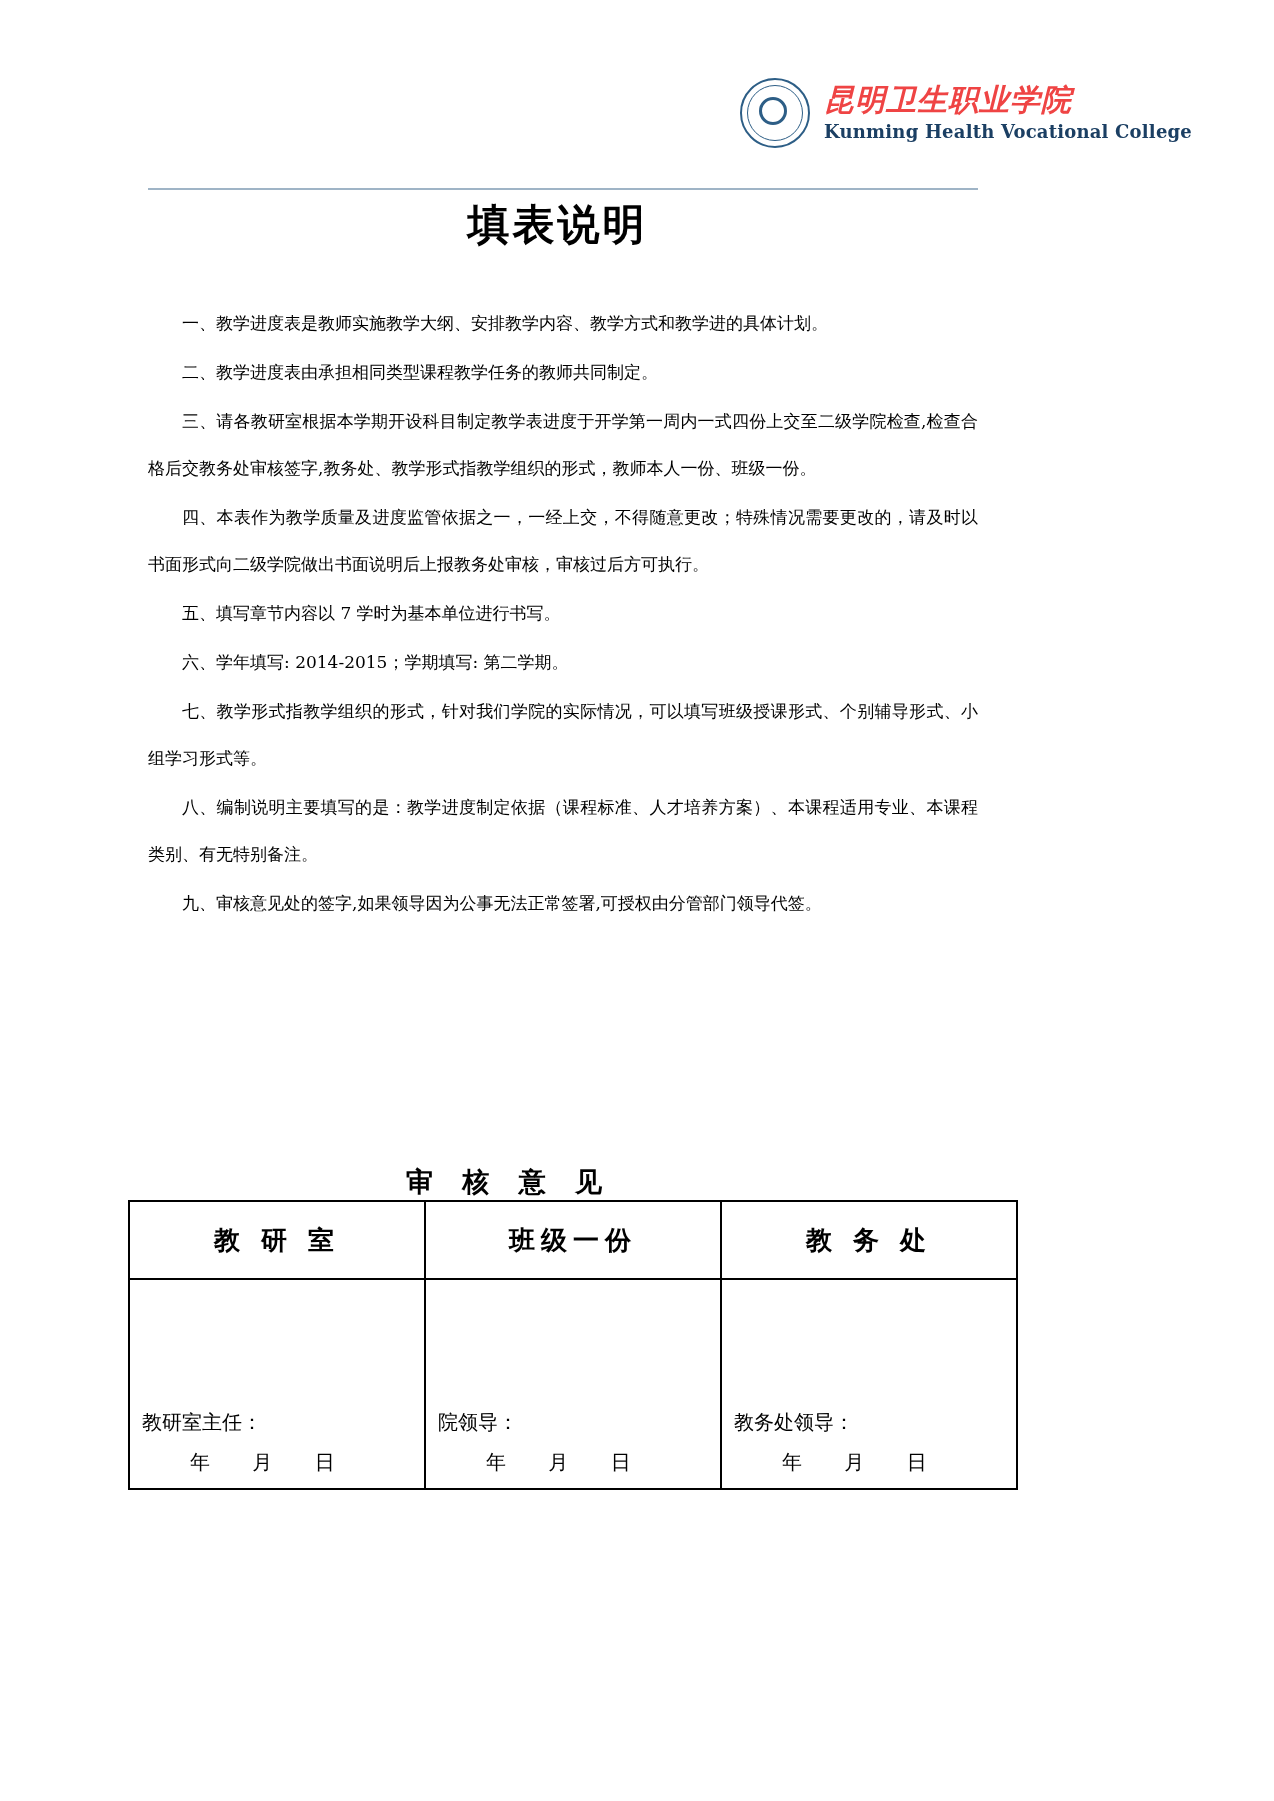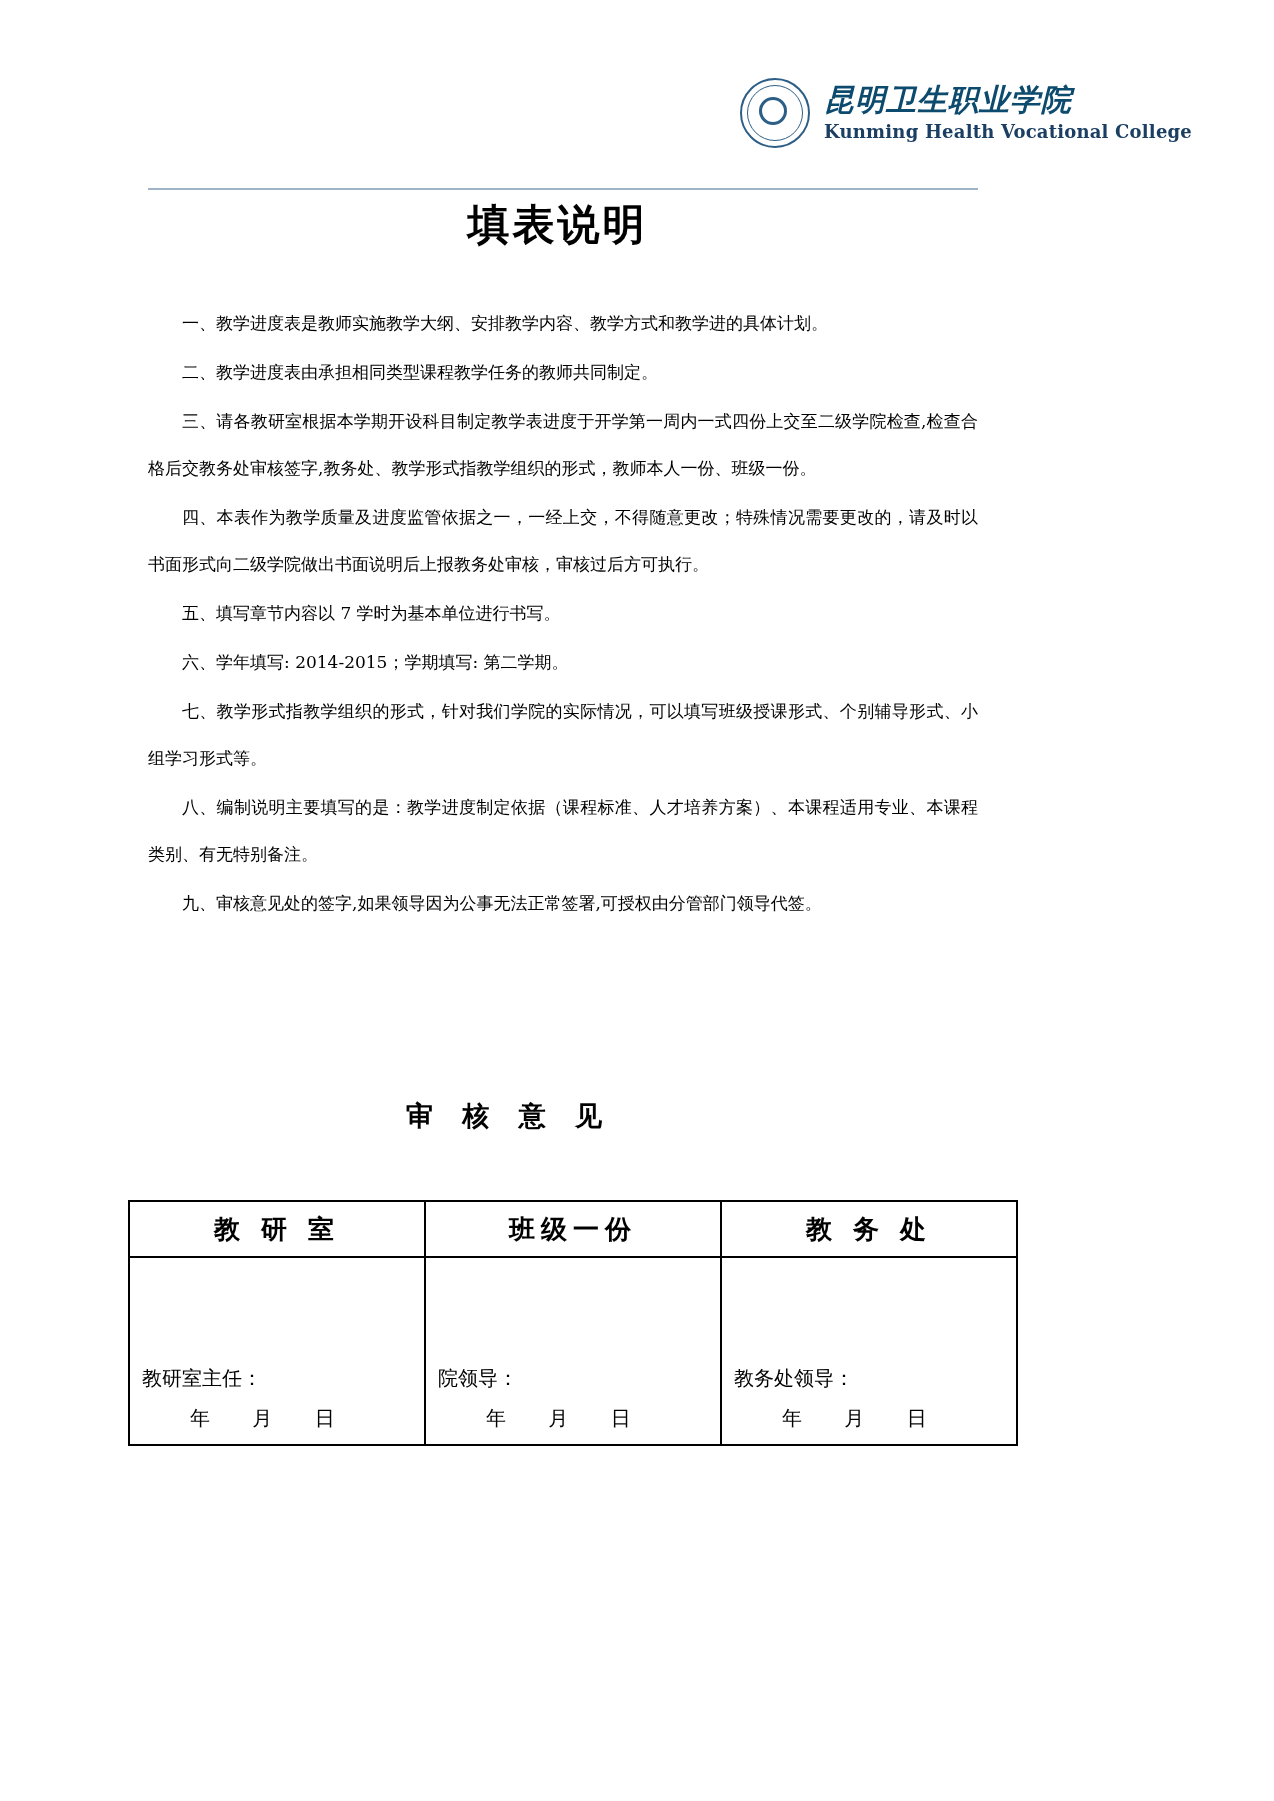--- a/index.html
+++ b/index.html
@@ -55,21 +55,21 @@
   .logo-text {
     display: flex;
     flex-direction: column;
     justify-content: center;
     line-height: 1.15;
   }
   .logo-cn {
     font-family: "DejaVu Serif", "Liberation Serif", serif;
     font-size: 30px;
     font-weight: bold;
-    color: #0c4a6e;
+    color: #ef4444;
     letter-spacing: 1px;
     font-style: italic;
   }
   .logo-en {
     font-family: "DejaVu Serif", "Liberation Serif", serif;
     font-size: 18px;
     font-weight: bold;
     color: #1b3f63;
     letter-spacing: 0.2px;
     margin-top: 4px;
@@ -109,42 +109,42 @@
     text-align: justify;
   }
   .para {
     text-indent: 2em;
     margin: 0 0 2px 0;
   }
 
   
   .sub-title {
     position: absolute;
-    top: 1098px;
+    top: 1164px;
     left: 0;
     width: 1018px;
     text-align: center;
     font-size: 27px;
     font-weight: bold;
     letter-spacing: 10px;
   }
 
   
   .sign-table {
     position: absolute;
     top: 1200px;
     left: 128px;
     width: 890px;
     border-collapse: collapse;
     table-layout: fixed;
   }
   .sign-table td {
     border: 2px solid #000000;
     vertical-align: top;
-    padding: 0;
+    padding: 11px;
   }
   .sign-table .head-cell {
     height: 54px;
     text-align: center;
     vertical-align: middle;
     font-size: 26px;
     font-weight: bold;
     letter-spacing: 6px;
   }
   .sign-table .body-cell {

